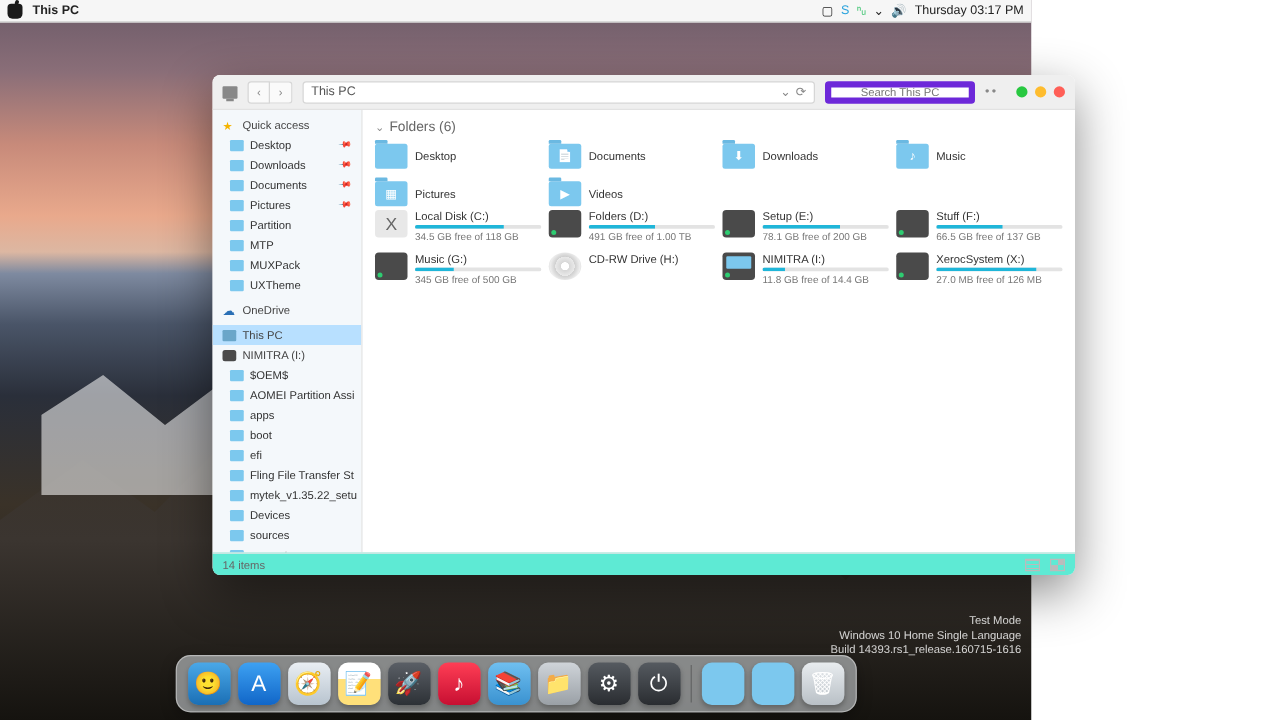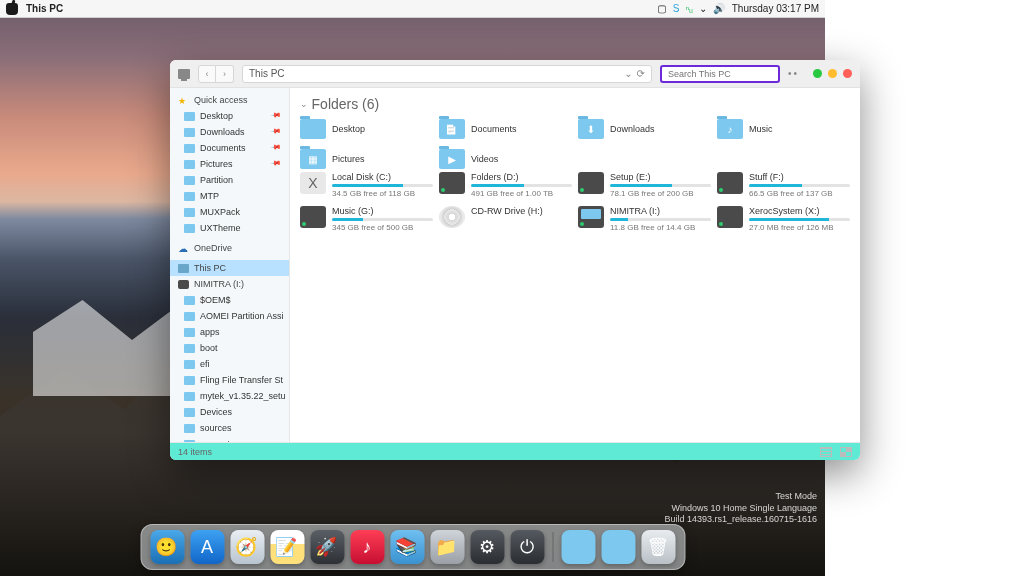--- a/index.html
+++ b/index.html
@@ -54,21 +54,21 @@
   display:flex; align-items:center; padding:0 8px; gap:8px; font-size:10px; color:#555;
 }
 .titlebar .icon-pc { width:12px; height:10px; background:#888; border-radius:1px; position:relative;}
 .titlebar .icon-pc::after{content:"";position:absolute;bottom:-2px;left:3px;width:6px;height:2px;background:#888;}
 .titlebar .nav { display:flex; gap:0; }
 .titlebar .nav button { width:18px;height:18px;border:1px solid #d6d6d6;background:#fafafa;color:#888;font-size:9px;cursor:pointer;}
 .titlebar .nav button:first-child{border-radius:3px 0 0 3px;}
 .titlebar .nav button:last-child{border-radius:0 3px 3px 0;border-left:none;}
 .titlebar .breadcrumb { flex:1; height:18px; border:1px solid #d6d6d6; background:#fff; display:flex; align-items:center; padding:0 6px; gap:6px; border-radius:3px;}
 .titlebar .breadcrumb .drop{margin-left:auto;color:#888;display:flex;gap:4px;}
-.titlebar .search { width:120px; height:18px; border:2px solid #6d28d9; border-radius:3px; background:#fff; font-size:9px; padding:0 6px; color:#999;}
+.titlebar .search { width:120px; height:18px; border:5px solid #6d28d9; border-radius:3px; background:#fff; font-size:9px; padding:0 6px; color:#999;text-align:center;}
 .traffic { display:flex; gap:6px; margin-left:6px;}
 .traffic div{width:9px;height:9px;border-radius:50%;}
 .tl-green{background:#28c840;} .tl-yellow{background:#febc2e;} .tl-red{background:#ff5f57;}
 .titlebar .dots{color:#888;letter-spacing:2px;margin-left:auto;}
 
 .body { flex:1; display:flex; min-height:0;}
 
 .sidebar { width:120px; background:#f4f8fb; border-right:1px solid #e6e6e6; font-size:9px; color:#333; overflow:hidden; padding:4px 0;}
 .side-item { display:flex; align-items:center; gap:5px; padding:2px 8px 2px 14px; height:16px; white-space:nowrap; cursor:default;}
 .side-item.pin::after{content:"📌";font-size:7px;margin-left:auto;color:#888;transform:rotate(40deg);}
@@ -78,21 +78,21 @@
 .sico.folder{background:#7cc8ee;}
 .sico.star{background:none;}
 .sico.star::before{content:"★";color:#f5b400;font-size:9px;line-height:9px;}
 .sico.cloud{background:none;}
 .sico.cloud::before{content:"☁";color:#2a6fb5;font-size:10px;line-height:9px;}
 .sico.pc{background:#6aa6c9;}
 .sico.drive{background:#4a4a4a;border-radius:2px;}
 
 
 .content { flex:1; overflow:auto; padding:6px 10px; font-size:9px; color:#333;}
-.section-head { color:#666; font-size:14px; margin:2px 0 4px; display:flex; align-items:center; gap:4px; cursor:default;}
+.section-head { color:#666; font-size:11px; margin:2px 0 4px; display:flex; align-items:center; gap:4px; cursor:default;}
 .section-head::before{content:"⌄";font-size:9px;color:#888;}
 .folders-grid, .drives-grid { display:grid; grid-template-columns:repeat(4,1fr); gap:4px 6px;}
 .folder-item { display:flex; align-items:center; gap:6px; height:26px;}
 .folder-ico { width:26px; height:20px; background:#7cc8ee; border-radius:2px; position:relative; flex-shrink:0;}
 .folder-ico::before{content:"";position:absolute;top:-3px;left:0;width:10px;height:3px;background:#6bb9e2;border-radius:1px 1px 0 0;}
 .folder-ico .glyph{position:absolute;inset:0;display:flex;align-items:center;justify-content:center;color:#fff;font-size:10px;}
 .drive-item { display:flex; gap:6px; height:30px; align-items:flex-start;justify-content:flex-end;}
 .drive-ico { width:26px;height:22px;background:#4a4a4a;border-radius:3px;position:relative;flex-shrink:0;}
 .drive-ico::after{content:"";position:absolute;bottom:2px;left:2px;width:4px;height:4px;background:#2ecc71;border-radius:50%;}
 .drive-ico.osx{background:#e8e8e8;}

